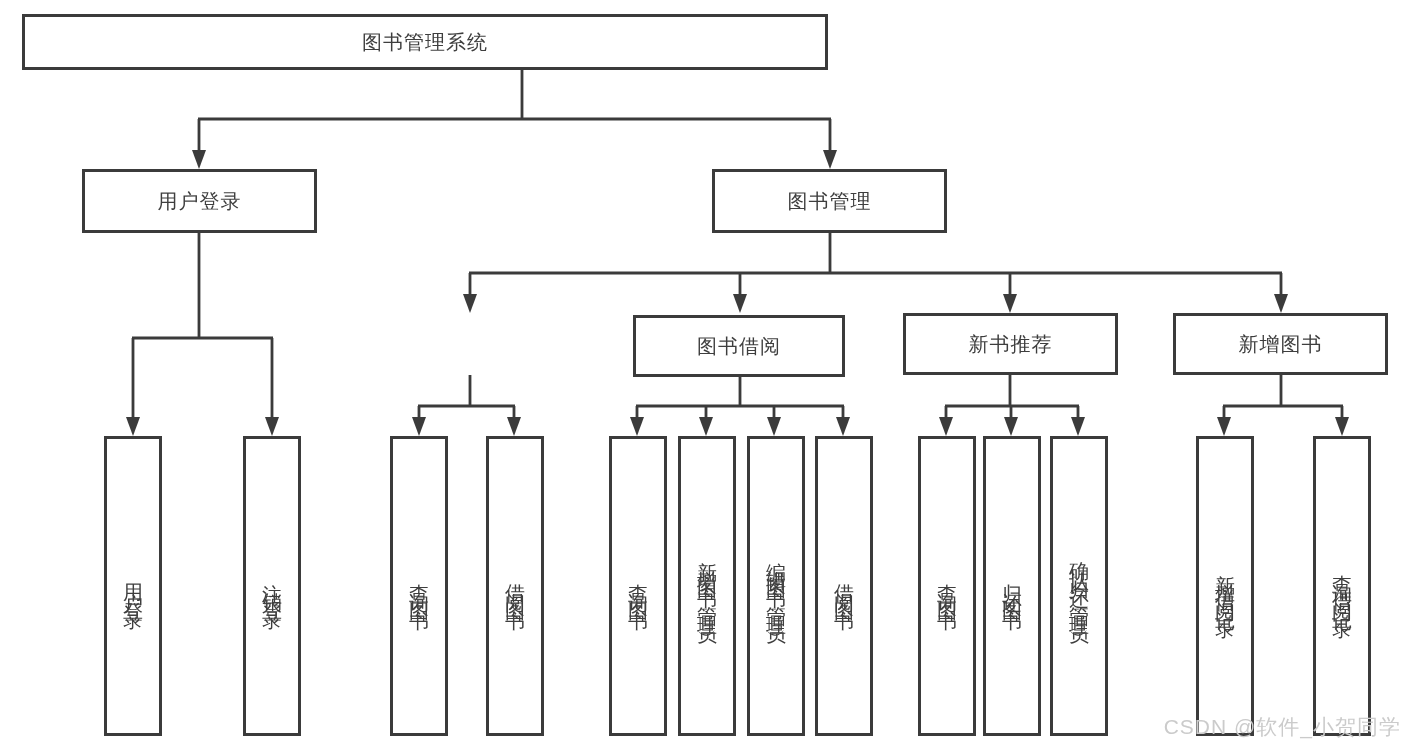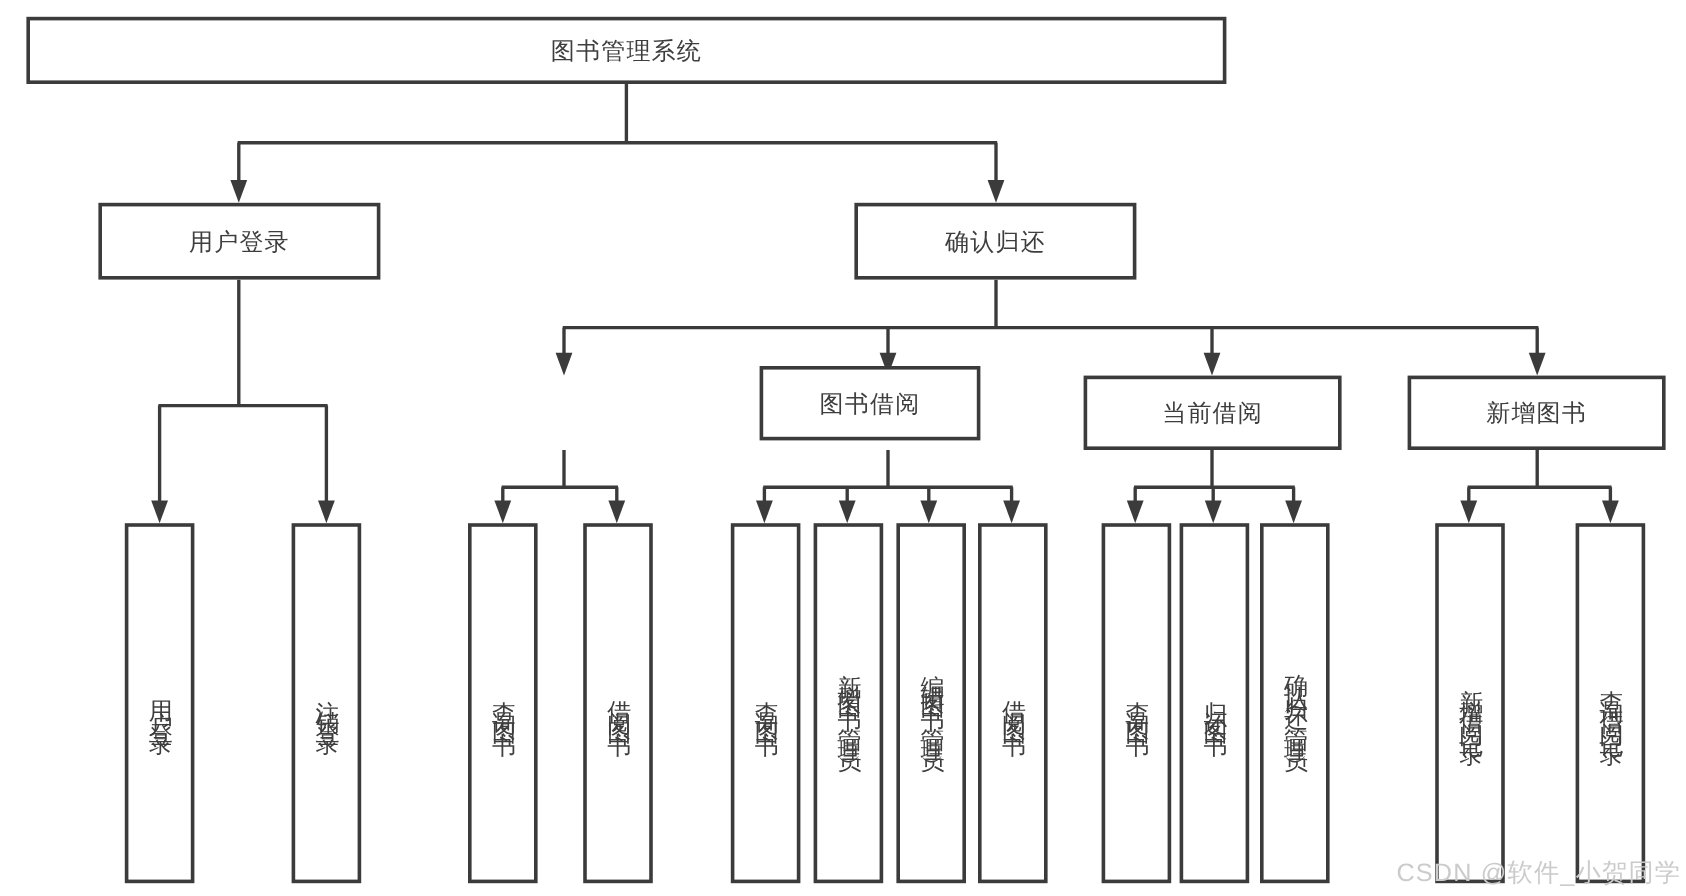--- a/index.html
+++ b/index.html
@@ -80,36 +80,36 @@
       <polygon points="767,417 781,417 774,436"></polygon>
       <polygon points="836,417 850,417 843,436"></polygon>
       <polygon points="939,417 953,417 946,436"></polygon>
       <polygon points="1004,417 1018,417 1011,436"></polygon>
       <polygon points="1071,417 1085,417 1078,436"></polygon>
       <polygon points="1217,417 1231,417 1224,436"></polygon>
       <polygon points="1335,417 1349,417 1342,436"></polygon>
     </g>
   </svg>
 
-  <div class="box root" style="left:22px;top:14px;width:1000px;height:56px">
+  <div class="box root" style="left:22px;top:14px;width:806px;height:56px">
     <span>图书管理系统</span>
   </div>
 
   <div class="box" style="left:82px;top:169px;width:235px;height:64px">
     <span>用户登录</span>
   </div>
   <div class="box" style="left:712px;top:169px;width:235px;height:64px">
-    <span>确认归还</span>
+    <span>图书管理</span>
   </div>
 
-  <div class="box" style="left:633px;top:305px;width:184px;height:62px">
+  <div class="box" style="left:633px;top:315px;width:212px;height:62px">
     <span>图书借阅</span>
   </div>
   <div class="box" style="left:903px;top:313px;width:215px;height:62px">
-    <span>当前借阅</span>
+    <span>新书推荐</span>
   </div>
   <div class="box" style="left:1173px;top:313px;width:215px;height:62px">
     <span>新增图书</span>
   </div>
 
   <div class="box leaf" style="left:104px;top:436px;width:58px;height:300px">
     <span class="vtext">用户登录</span>
   </div>
   <div class="box leaf" style="left:243px;top:436px;width:58px;height:300px">
     <span class="vtext">注销登录</span>

